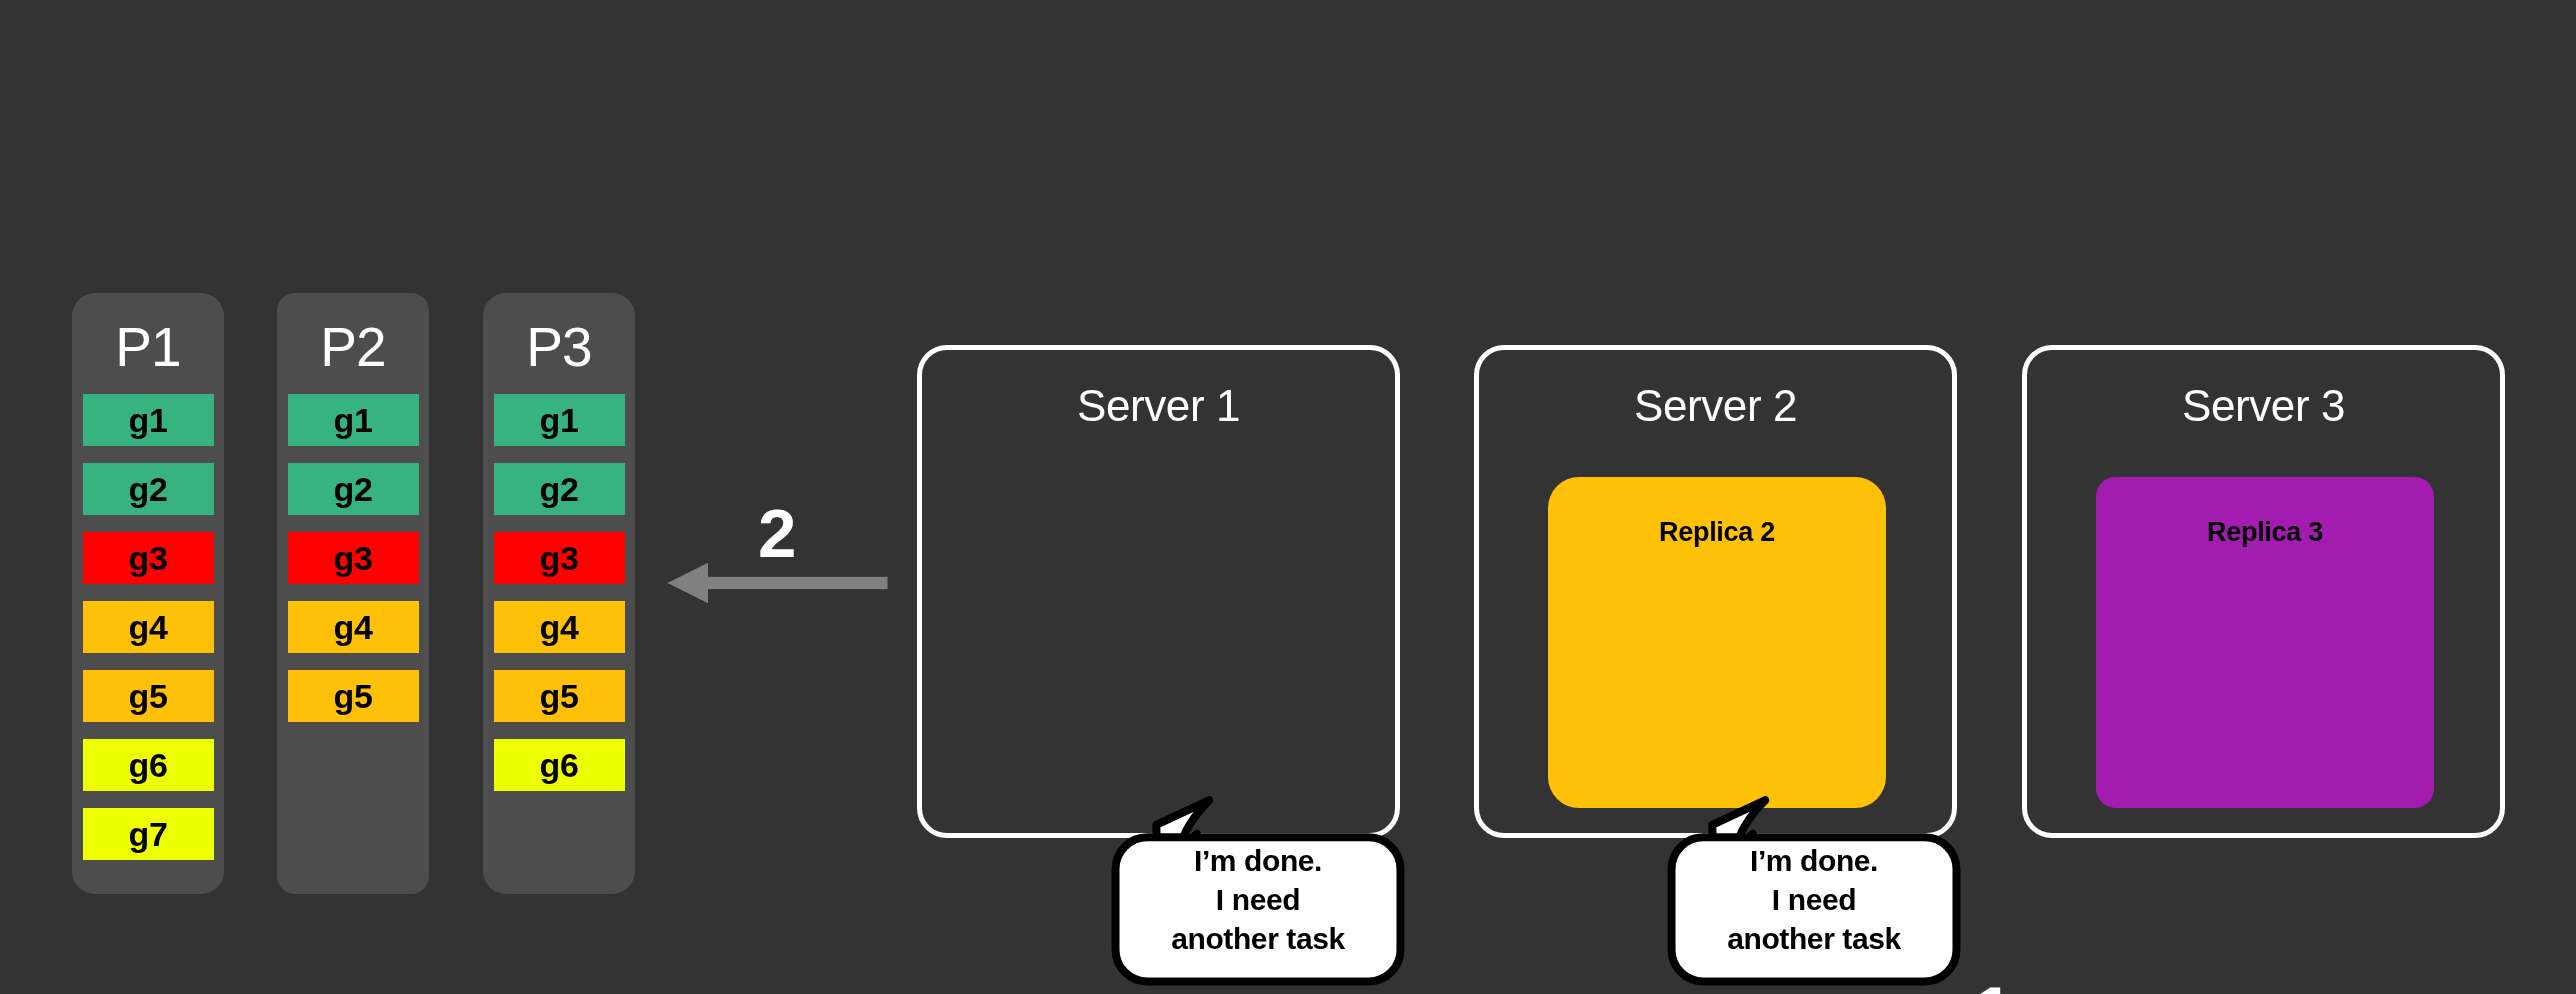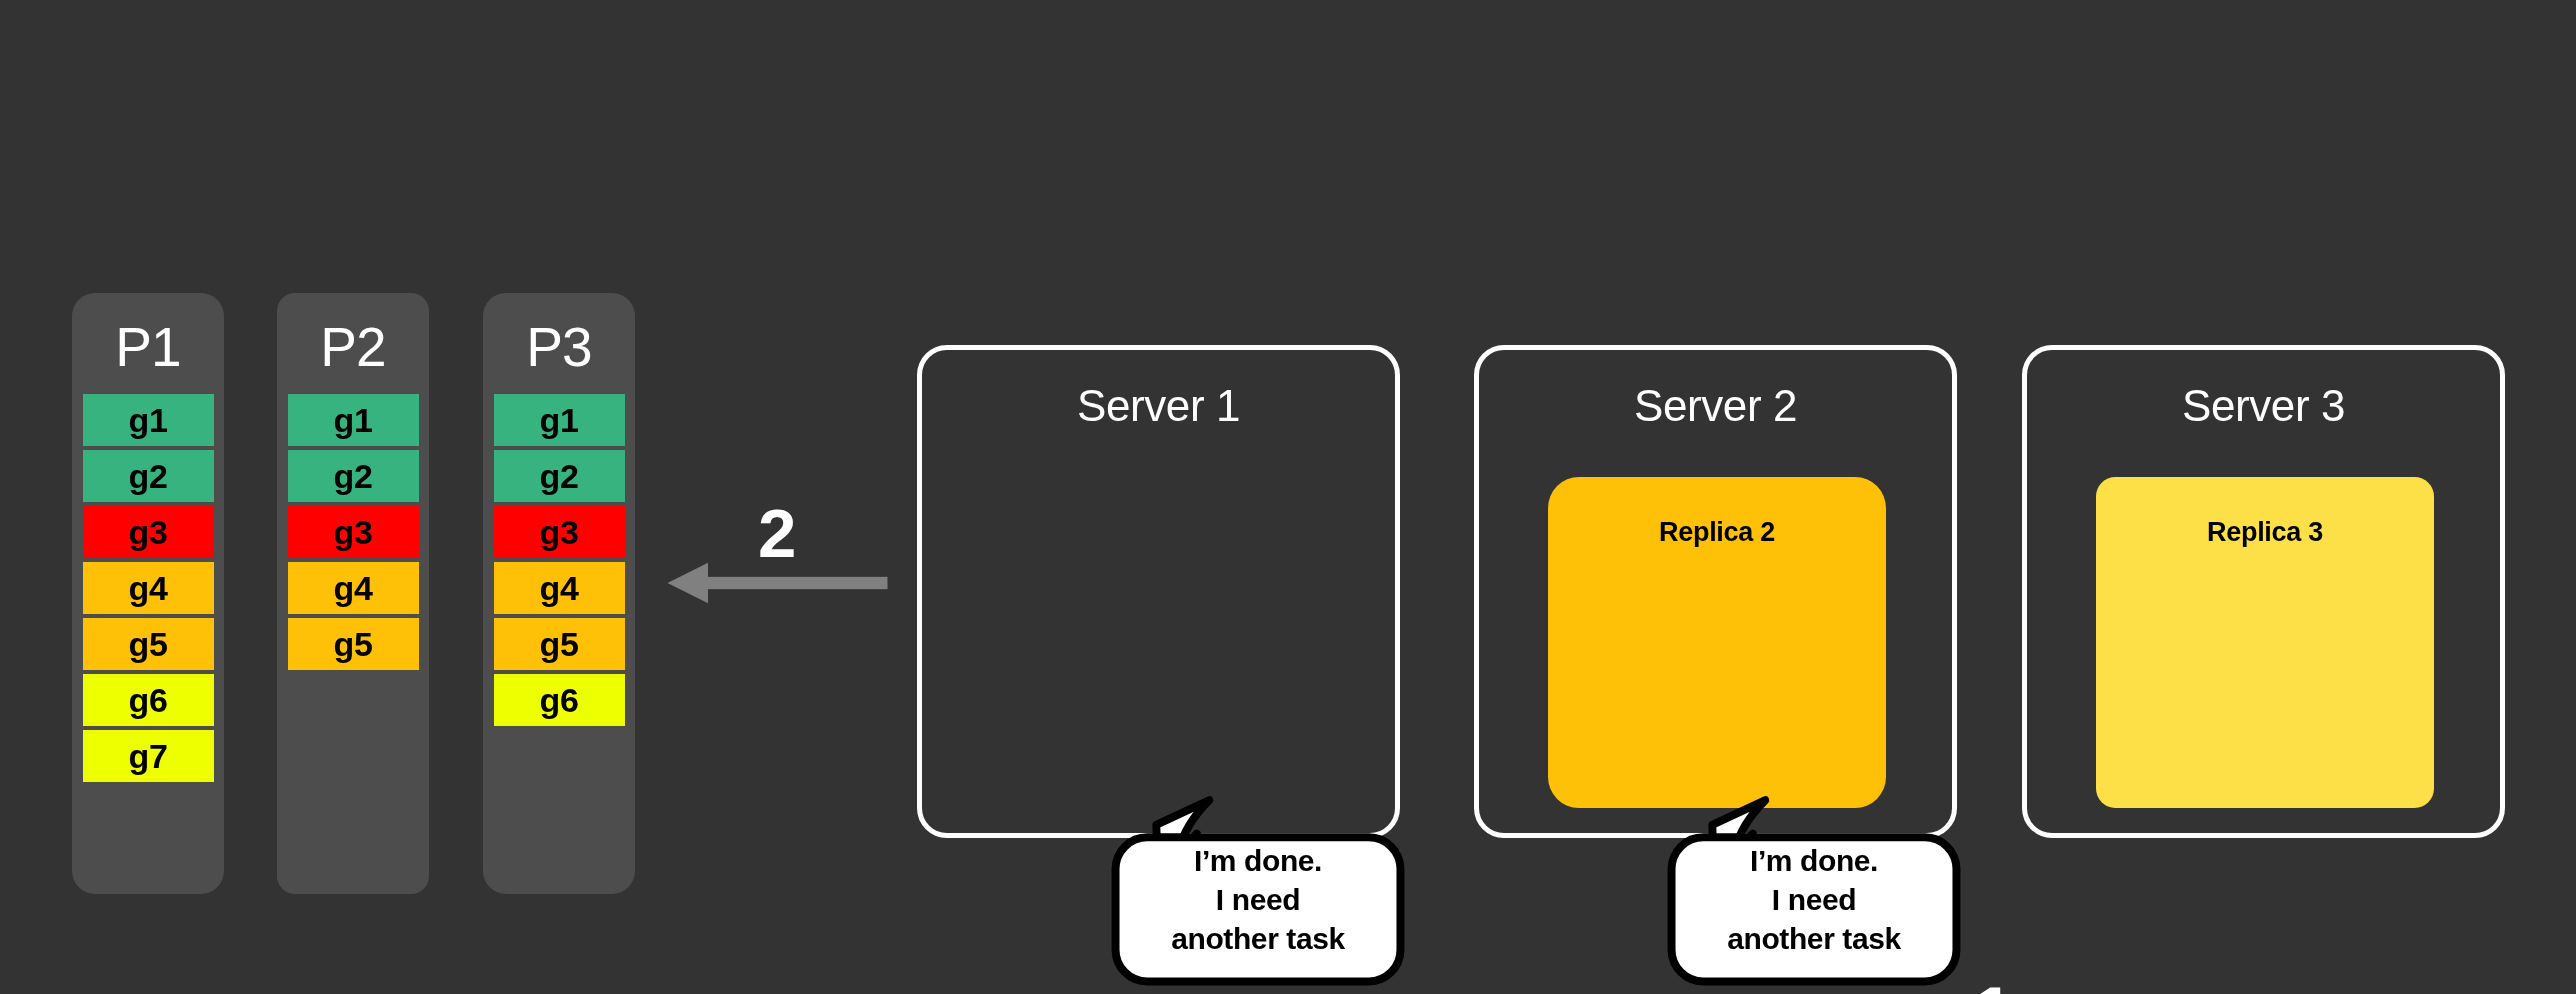--- a/index.html
+++ b/index.html
@@ -28,21 +28,21 @@
     font-weight:400;
     letter-spacing:-0.9px;
     line-height:1;
     margin-top:26.5px;
     margin-bottom:19.4px;
     user-select:none;
   }
   .cells{
     display:flex;
     flex-direction:column;
-    gap:4px;
+    gap:17px;
     width:131px;
   }
   .cell{
     height:52px;
     line-height:52px;
     text-align:center;
     color:#000000;
     font-size:34px;
     font-weight:bold;
     letter-spacing:-0.4px;
@@ -92,21 +92,21 @@
     top:42px;
     text-align:center;
     color:#000000;
     font-size:27px;
     font-weight:bold;
     letter-spacing:-0.3px;
     line-height:1;
   }
   .r-yellow{background:#eeff00;}
   .r-orange{background:#ffc107;border-radius:31px;}
-  .r-red{background:#fde047;padding-left:36px;}
+  .r-red{background:#a21caf;padding-left:36px;}
 
   
   .bubble{
     position:absolute;
     width:292px;
     height:186px;
   }
   .bubble svg{position:absolute;left:0;top:0;overflow:visible;}
   .bubble-text{
     position:absolute;

